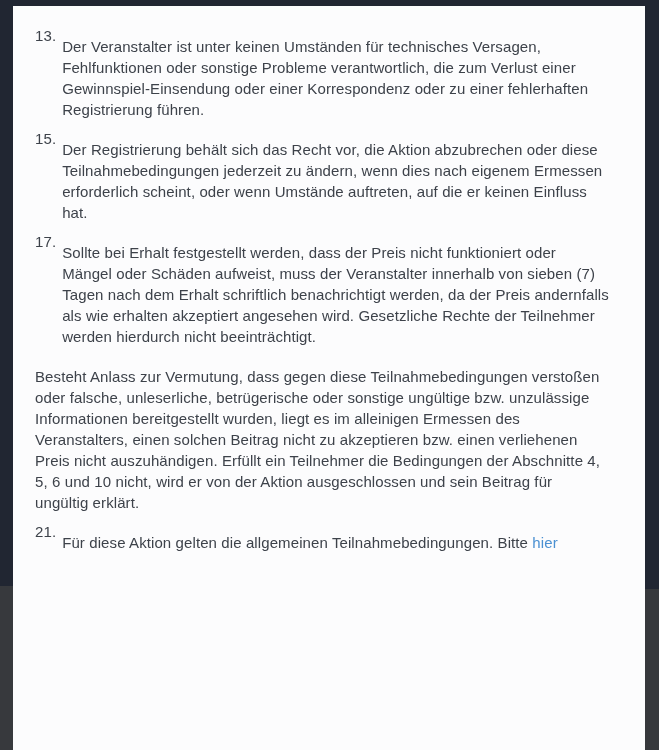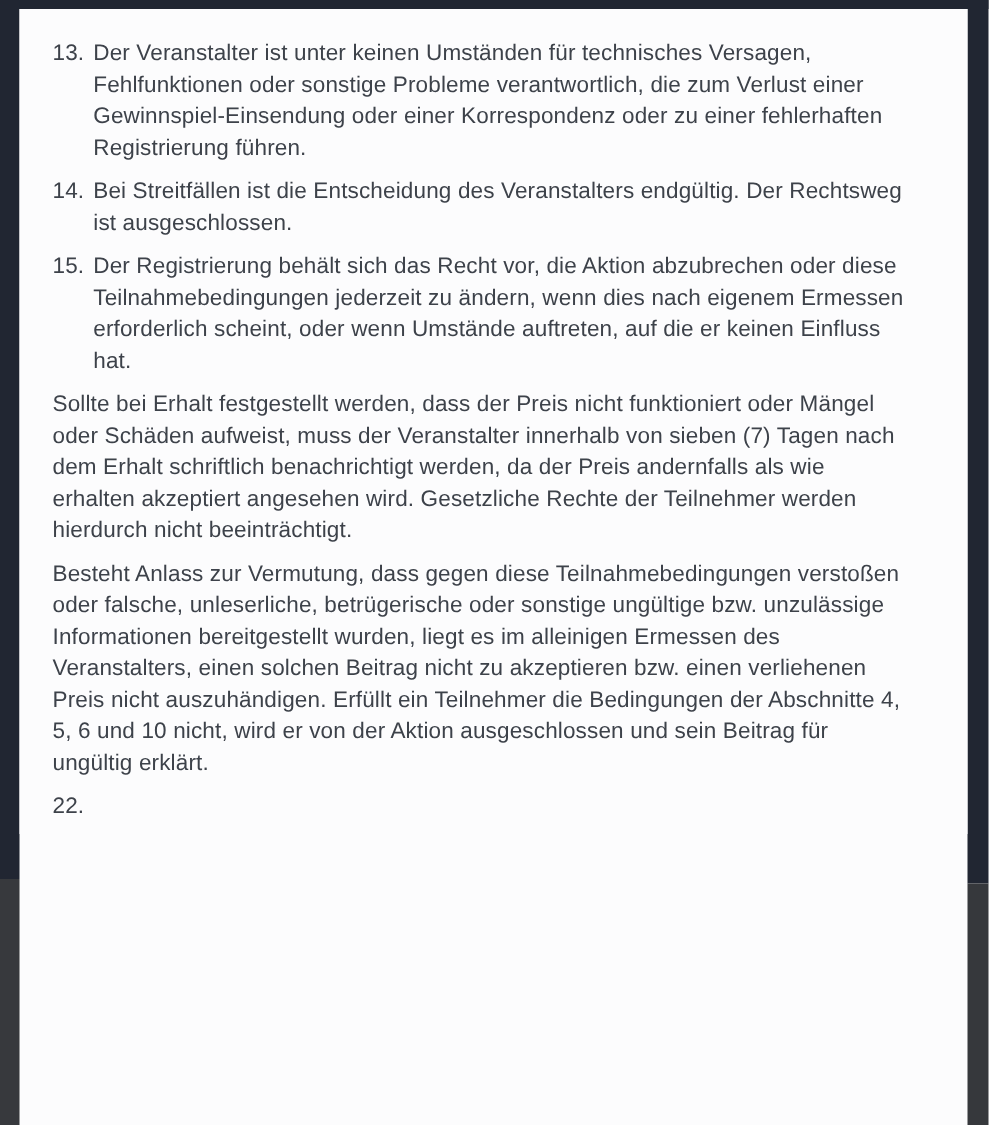--- a/index.html
+++ b/index.html
@@ -48,20 +48,21 @@
     letter-spacing: 0.1px;
   }
   .term-number {
     flex: 0 0 20px;
     text-align: right;
     margin-right: 6px;
     white-space: nowrap;
   }
   .term-text {
     max-width: 567px;
+    margin-top: 11px;
   }
   .seg-link {
     color: #4a90d2;
     text-decoration: none;
     cursor: pointer;
   }
 </style>
 </head>
 <body>
 
@@ -71,31 +72,32 @@
 <div class="band band-right-top"></div>
 <div class="band band-right-bottom"></div>
 
 <main class="page">
   <ol class="terms-list">
       <li class="term-item">
         <span class="term-number">13.</span>
         <span class="term-text"><span>Der Veranstalter ist unter keinen Umständen für technisches Versagen, Fehlfunktionen oder sonstige Probleme verantwortlich, die zum Verlust einer Gewinnspiel-Einsendung oder einer Korrespondenz oder zu einer fehlerhaften Registrierung führen.</span></span>
       </li>
       <li class="term-item">
-        <span class="term-number">14.</span>
-        <span class="term-text"><span>Bei Streitfällen ist die Entscheidung des Veranstalters endgültig. Der Rechtsweg ist ausgeschlossen.</span></span>
-      </li>
-      <li class="term-item">
         <span class="term-number">15.</span>
         <span class="term-text"><span>Der Registrierung behält sich das Recht vor, die Aktion abzubrechen oder diese Teilnahmebedingungen jederzeit zu ändern, wenn dies nach eigenem Ermessen erforderlich scheint, oder wenn Umstände auftreten, auf die er keinen Einfluss hat.</span></span>
       </li>
       <li class="term-item">
+        <span class="term-number">17.</span>
         <span class="term-text"><span>Sollte bei Erhalt festgestellt werden, dass der Preis nicht funktioniert oder Mängel oder Schäden aufweist, muss der Veranstalter innerhalb von sieben (7) Tagen nach dem Erhalt schriftlich benachrichtigt werden, da der Preis andernfalls als wie erhalten akzeptiert angesehen wird. Gesetzliche Rechte der Teilnehmer werden hierdurch nicht beeinträchtigt.</span></span>
       </li>
       <li class="term-item">
         <span class="term-text"><span>Besteht Anlass zur Vermutung, dass gegen diese Teilnahmebedingungen verstoßen oder falsche, unleserliche, betrügerische oder sonstige ungültige bzw. unzulässige Informationen bereitgestellt wurden, liegt es im alleinigen Ermessen des Veranstalters, einen solchen Beitrag nicht zu akzeptieren bzw. einen verliehenen Preis nicht auszuhändigen. Erfüllt ein Teilnehmer die Bedingungen der Abschnitte 4, 5, 6 und 10 nicht, wird er von der Aktion ausgeschlossen und sein Beitrag für ungültig erklärt.</span></span>
+      </li>
+      <li class="term-item">
+        <span class="term-number">21.</span>
+        <span class="term-text"><span>Für diese Aktion gelten die allgemeinen Teilnahmebedingungen. Bitte </span><a class="seg-link">hier klicken</a><span>, um die allgemeinen Teilnahmebedingungen anzuzeigen.</span></span>
       </li>
       <li class="term-item">
         <span class="term-number">22.</span>
         <span class="term-text"></span>
       </li>
     </ol>
 </main>
 
 </body></html>

